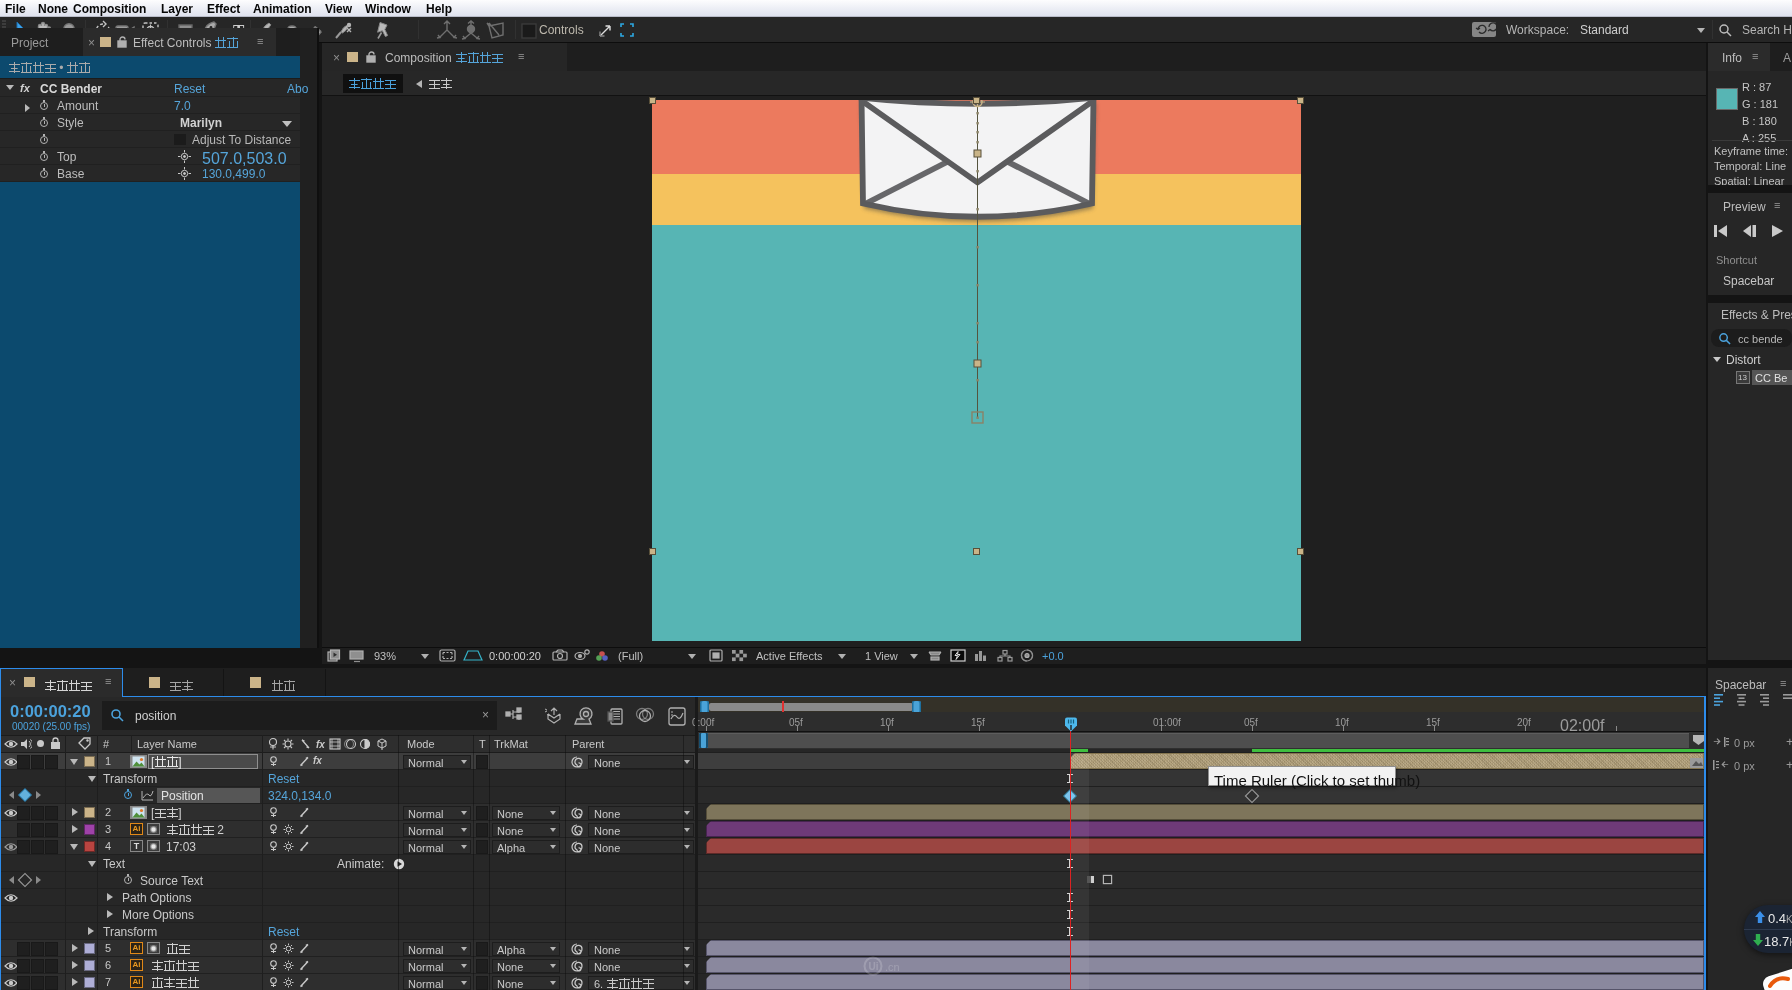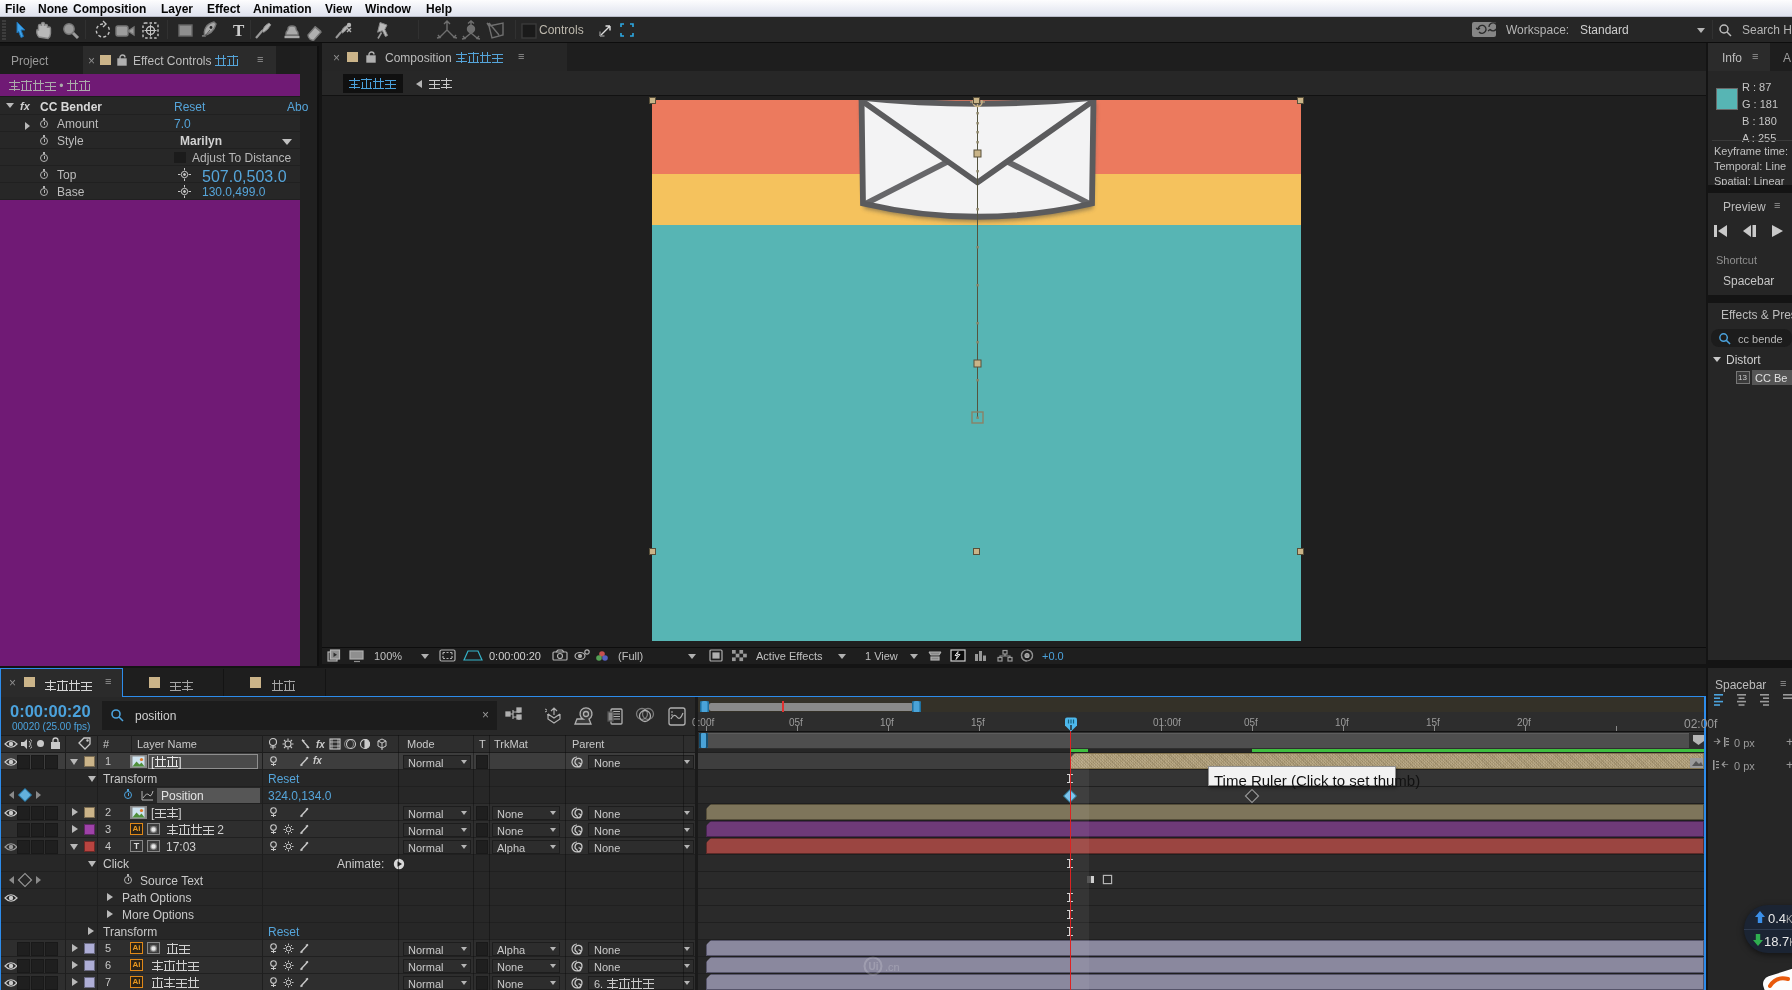--- a/index.html
+++ b/index.html
@@ -132,21 +132,21 @@
 <div class="abs tx" style="left:1506px;top:7px;font-size:12px;color:#b5b5b5">Workspace:</div>
 <div class="abs tx" style="left:1580px;top:7px;font-size:12px;color:#cfcfcf">Standard</div>
 <div class="abs" style="left:1697px;top:11px;width:0;height:0;border:4px solid transparent;border-top:5px solid #b5b5b5"></div>
 <div class="tsep" style="left:1712px"></div>
 <svg class="abs" style="left:1718px;top:6px" width="14" height="14" viewBox="0 0 14 14" fill="none" stroke="#bdbdbd" stroke-width="1.5">
         <circle cx="6" cy="6" r="4"></circle>
         <path d="M9 9 l4 4"></path>
       </svg>
 <div class="abs tx" style="left:1742px;top:7px;font-size:12px;color:#b5b5b5">Search He</div>
 </div>
-<div class="abs" id="leftpanel" style="left:0;top:46px;width:319px;height:620px;background:#701a75">
+<div class="abs" id="leftpanel" style="left:0;top:28px;width:319px;height:620px;background:#0c4a6e">
  <div class="abs tabbar" style="left:0;top:0;width:319px;height:28px">
   <div class="abs tx dimtx" style="left:11px;top:9px;font-size:12px;color:#9a9a9a">Project</div>
   <div class="abs tab-active" style="left:83px;top:0;width:193px;height:28px"></div>
   <div class="abs tx" style="left:88px;top:9px;font-size:12px;color:#8f8f8f">×</div>
   <div class="abs" style="left:100px;top:9px;width:11px;height:10px;background:#cbb489"></div>
   <svg class="abs" style="left:117px;top:8px" width="10" height="12" viewBox="0 0 10 12" fill="none" stroke="#b0b0b0" stroke-width="1.4">
           <rect x="1" y="5" width="8" height="6" fill="#b0b0b0"></rect>
           <path d="M3 5 V3.5 a2.5 2.5 0 0 1 5 0"></path>
         </svg>
   <div class="abs tx graytx" style="left:133px;top:9px;font-size:12px">Effect Controls <span class="g g2" style="--c:#55a5da"></span><span class="g g3" style="--c:#55a5da"></span></div>
@@ -270,21 +270,21 @@
       <div class="hd" style="left:975px;top:505px"></div>
 
  <div class="abs" style="left:0;top:604px;width:1384px;height:17px;background:#1e1e1e;border-top:1px solid #0d0d0d"></div>
  <svg class="abs" style="left:4px;top:605px" width="40 " height="16" viewBox="0 0 40 16" fill="none" stroke="#b0b0b0" stroke-width="1.2">
         <rect x="2" y="4" width="9" height="9" fill="#4a4a4a"></rect>
         <rect x="4.5" y="2" width="9" height="9" fill="#8f8f8f" stroke="#b5b5b5"></rect>
         <path d="M7.5 4.5 l3.5 2.2 -3.5 2.2z" fill="#2e2e2e" stroke="none"></path>
         <rect x="24" y="3" width="13" height="8" fill="#8f8f8f"></rect>
         <path d="M28 13.5 h6" stroke="#8f8f8f"></path>
       </svg>
- <div class="abs tx" style="left:52px;top:608px;font-size:11px;color:#c0c0c0">100%</div>
+ <div class="abs tx" style="left:52px;top:608px;font-size:11px;color:#c0c0c0">93%</div>
  <div class="abs vtri" style="left:99px;top:611px;border-top:5px solid #b0b0b0"></div>
  <svg class="abs" style="left:117px;top:605px" width="44" height="15" viewBox="0 0 44 15" fill="none" stroke="#b0b0b0" stroke-width="1.2">
         <rect x="1" y="2" width="15" height="11" rx="1.5"></rect>
         <path d="M4 4.5 h9 M4 4.5 v6 M13 4.5 v6 M4 10.5 h9" stroke-dasharray="2 1.5"></path>
         <path d="M25 12 L29 3 h10 l4 9 z" stroke="#35b3c9"></path>
       </svg>
  <div class="abs tx" style="left:167px;top:608px;font-size:11px;color:#cfcfcf">0:00:00:20</div>
  <svg class="abs" style="left:230px;top:605px" width="90" height="15" viewBox="0 0 90 15" fill="none" stroke="#b0b0b0" stroke-width="1.2">
         <rect x="1" y="4" width="14" height="8" rx="1"></rect>
         <circle cx="8" cy="8" r="2.5"></circle>
@@ -681,21 +681,21 @@
         </div>
         <svg class="abs" style="left:571px;top:173px" width="12" height="12" viewBox="0 0 12 12" fill="none" stroke="#c9c9c9" stroke-width="1.2">
           <path d="M6 1 a5 5 0 1 0 5 5 a3.5 3.5 0 1 0-5 3 a2 2 0 1 0 1.5-2"></path>
         </svg>
         <div class="pardd" style="top:171.5px">
           <b style="position:absolute;left:6px;top:2px;font-weight:normal">None</b>
           <i style="position:absolute;right:4px;top:5px;width:0;height:0;border:3.5px solid transparent;border-top:4.5px solid #b5b5b5"></i>
         </div>
         <div class="abs" style="left:1px;top:187px;width:697px;height:17px;background:#272727;border-bottom:1px solid #202020;box-sizing:border-box"></div>
         <div class="abs vtri" style="left:88px;top:193px;border-top:6px solid #b9b9b9;border-left-width:4.5px;border-right-width:4.5px"></div>
-        <div class="abs tx" style="left:103px;top:190px;font-size:12px;color:#c9c9c9">Click</div>
+        <div class="abs tx" style="left:103px;top:190px;font-size:12px;color:#c9c9c9">Text</div>
         <div class="abs tx" style="left:337px;top:190px;font-size:12px;color:#c9c9c9">Animate:</div>
         <svg class="abs" style="left:393px;top:190px" width="12" height="12" viewBox="0 0 12 12">
           <circle cx="6" cy="6" r="5.2" fill="#d8d8d8"></circle>
           <path d="M4.5 3.2 L9 6 L4.5 8.8z" fill="#222"></path>
         </svg>
         <div class="abs" style="left:1px;top:204px;width:697px;height:17px;background:#272727;border-bottom:1px solid #202020;box-sizing:border-box"></div>
         <div class="abs vtri" style="left:5px;top:208px;border-right:5px solid #8a8a8a;border-top-width:4px;border-bottom-width:4px"></div>
         <div class="kdia" style="left:21px;top:208px;background:#272727;box-shadow:0 0 0 1.2px #9a9a9a"></div>
         <div class="abs vtri" style="left:36px;top:208px;border-left:5px solid #8a8a8a;border-top-width:4px;border-bottom-width:4px"></div>
         <span class="sw" style="left:124px;top:208px"></span>
@@ -862,21 +862,21 @@
         <div class="abs tx" style="left:1153px;top:50px;font-size:10px;color:#9c9c9c">01:00f</div>
         <div class="abs" style="left:1161px;top:58px;width:1px;height:5px;background:#8a8a8a"></div>
         <div class="abs tx" style="left:1244px;top:50px;font-size:10px;color:#9c9c9c">05f</div>
         <div class="abs" style="left:1252px;top:58px;width:1px;height:5px;background:#8a8a8a"></div>
         <div class="abs tx" style="left:1335px;top:50px;font-size:10px;color:#9c9c9c">10f</div>
         <div class="abs" style="left:1343px;top:58px;width:1px;height:5px;background:#8a8a8a"></div>
         <div class="abs tx" style="left:1426px;top:50px;font-size:10px;color:#9c9c9c">15f</div>
         <div class="abs" style="left:1434px;top:58px;width:1px;height:5px;background:#8a8a8a"></div>
         <div class="abs tx" style="left:1517px;top:50px;font-size:10px;color:#9c9c9c">20f</div>
         <div class="abs" style="left:1525px;top:58px;width:1px;height:5px;background:#8a8a8a"></div>
-        <div class="abs tx" style="left:1684px;top:50px;font-size:12px;color:#9c9c9c">02:00f</div>
+        <div class="abs tx" style="left:1560px;top:50px;font-size:16px;color:#9c9c9c">02:00f</div>
         <div class="abs" style="left:1616px;top:58px;width:1px;height:5px;background:#8a8a8a"></div>
         <div class="abs" style="left:698px;top:64px;width:1006px;height:17px;background:#2f2f2f"></div>
         <div class="abs" style="left:699px;top:65px;width:990px;height:15px;background:#4e4e4e;box-shadow:inset 0 1px 0 #5d5d5d"></div>
         <div class="abs" style="left:699px;top:65px;width:9px;height:15px;background:#4aa3d8;border-radius:1px;box-shadow:inset 2px 0 0 #174f70,inset -2px 0 0 #174f70"></div>
         <svg class="abs" style="left:1692px;top:66px" width="13" height="12" viewBox="0 0 13 12">
           <path d="M1 1 h11 v6 l-5.5 4 L1 7z" fill="#b5b5b5"></path>
         </svg>
         <div class="abs" style="left:1070px;top:81px;width:18px;height:3px;background:#3fbf3f"></div>
         <div class="abs" style="left:1252px;top:81px;width:452px;height:3px;background:#3fbf3f"></div>
         <div class="abs" style="left:698px;top:85px;width:372px;height:16px;background:#3e3e3e;"></div>

